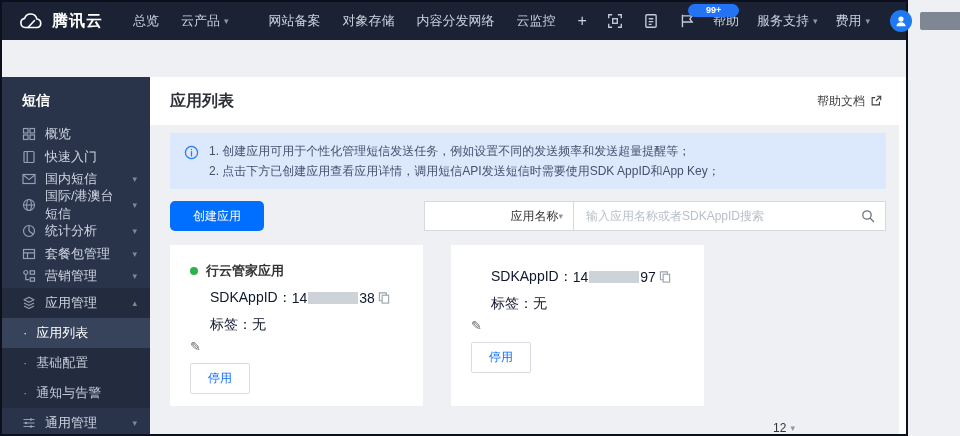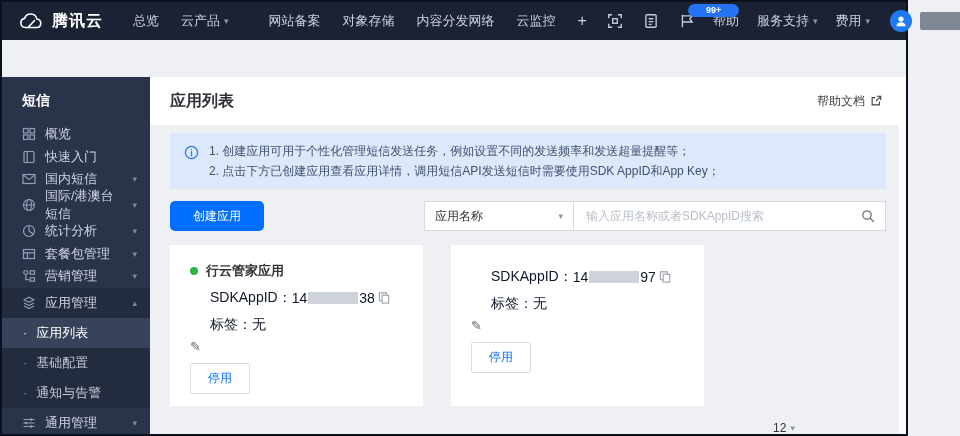--- a/index.html
+++ b/index.html
@@ -86,21 +86,21 @@
 
   .toolbar { margin-top: 12px; display: flex; align-items: center; justify-content: space-between; }
   .btn-create {
     background: #006eff; color: #fff; border: none; height: 30px; padding: 0 23px;
     font-size: 12px; cursor: pointer; border-radius: 5px;
     font-family: "Liberation Sans", "DejaVu Sans", sans-serif;
   }
   .search-group { display: flex; align-items: center; }
   .filter-select {
     width: 150px; height: 30px; background: #fff; border: 1px solid #d5d9e0;
-    display: flex; align-items: center; justify-content: space-between;
+    display: flex; align-items: center; justify-content: flex-end;
     padding: 0 10px; color: #333; cursor: pointer;
   }
   .search-box {
     width: 312px; height: 30px; background: #fff; border: 1px solid #d5d9e0; border-left: none;
     display: flex; align-items: center; padding: 0 10px; gap: 6px;
   }
   .search-box input {
     flex: 1; border: none; outline: none; font-size: 12px; color: #333; background: transparent;
     font-family: "Liberation Sans", "DejaVu Sans", sans-serif; min-width: 0;
   }

